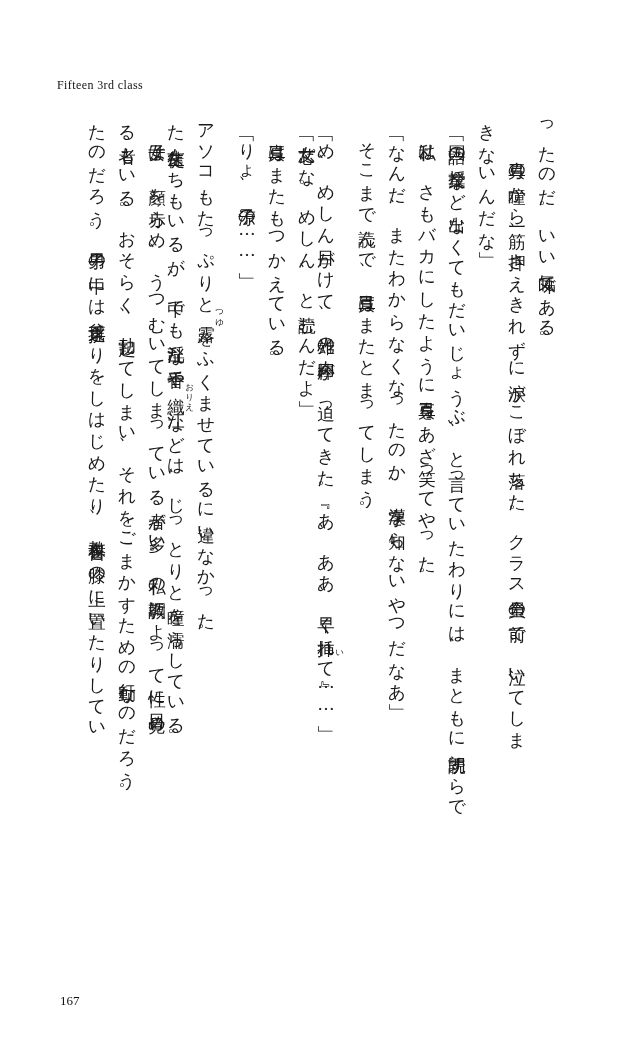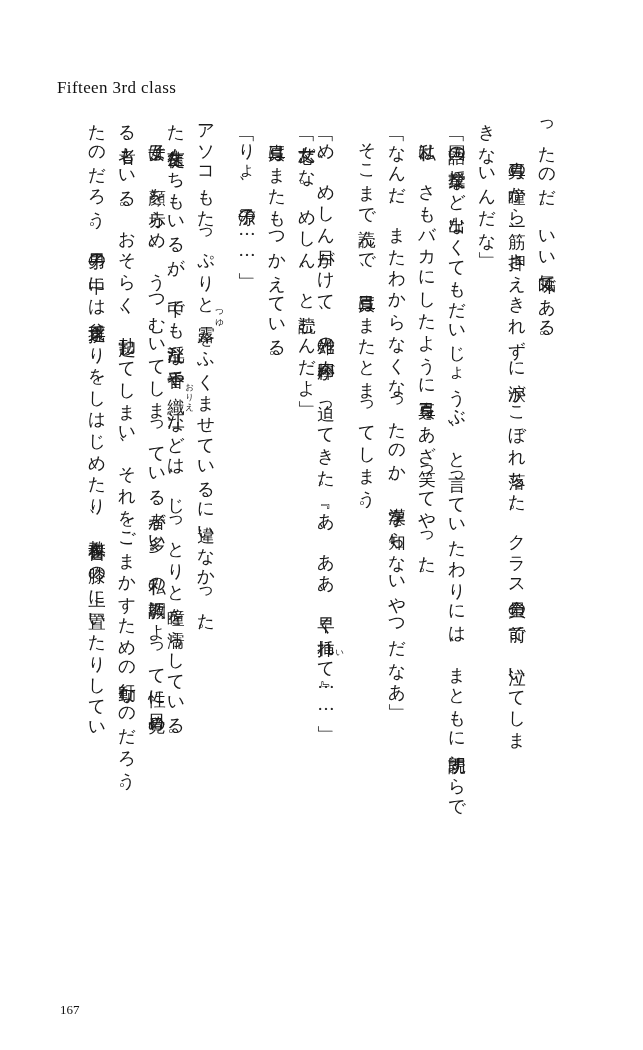--- a/index.html
+++ b/index.html
@@ -18,21 +18,21 @@
   .page {
     position: absolute;
     inset: 0;
   }
   
   .running-head {
     position: absolute;
     left: 57px;
     top: 78px;
     font-family: "Liberation Serif", serif;
-    font-size: 17px;
+    font-size: 12px;
     letter-spacing: 0.4px;
     color: #111;
     white-space: nowrap;
   }
   
   .vtext {
     position: absolute;
     top: 112px;
     right: 48px;
     height: 870px;
@@ -60,21 +60,21 @@
   .vcol.indent-1 { padding-top: 18px; }
   .vcol.indent-2 { padding-top: 36px; }
   ruby { ruby-position: over; }
   rt {
     font-size: 8.5px;
     letter-spacing: 0;
   }
   .folio {
     position: absolute;
     left: 60px;
-    bottom: 32px;
+    bottom: 41px;
     font-family: "Liberation Serif", serif;
     font-size: 13px;
     color: #111;
   }
 </style>
 </head>
 <body>
 
 <div class="page">
 

